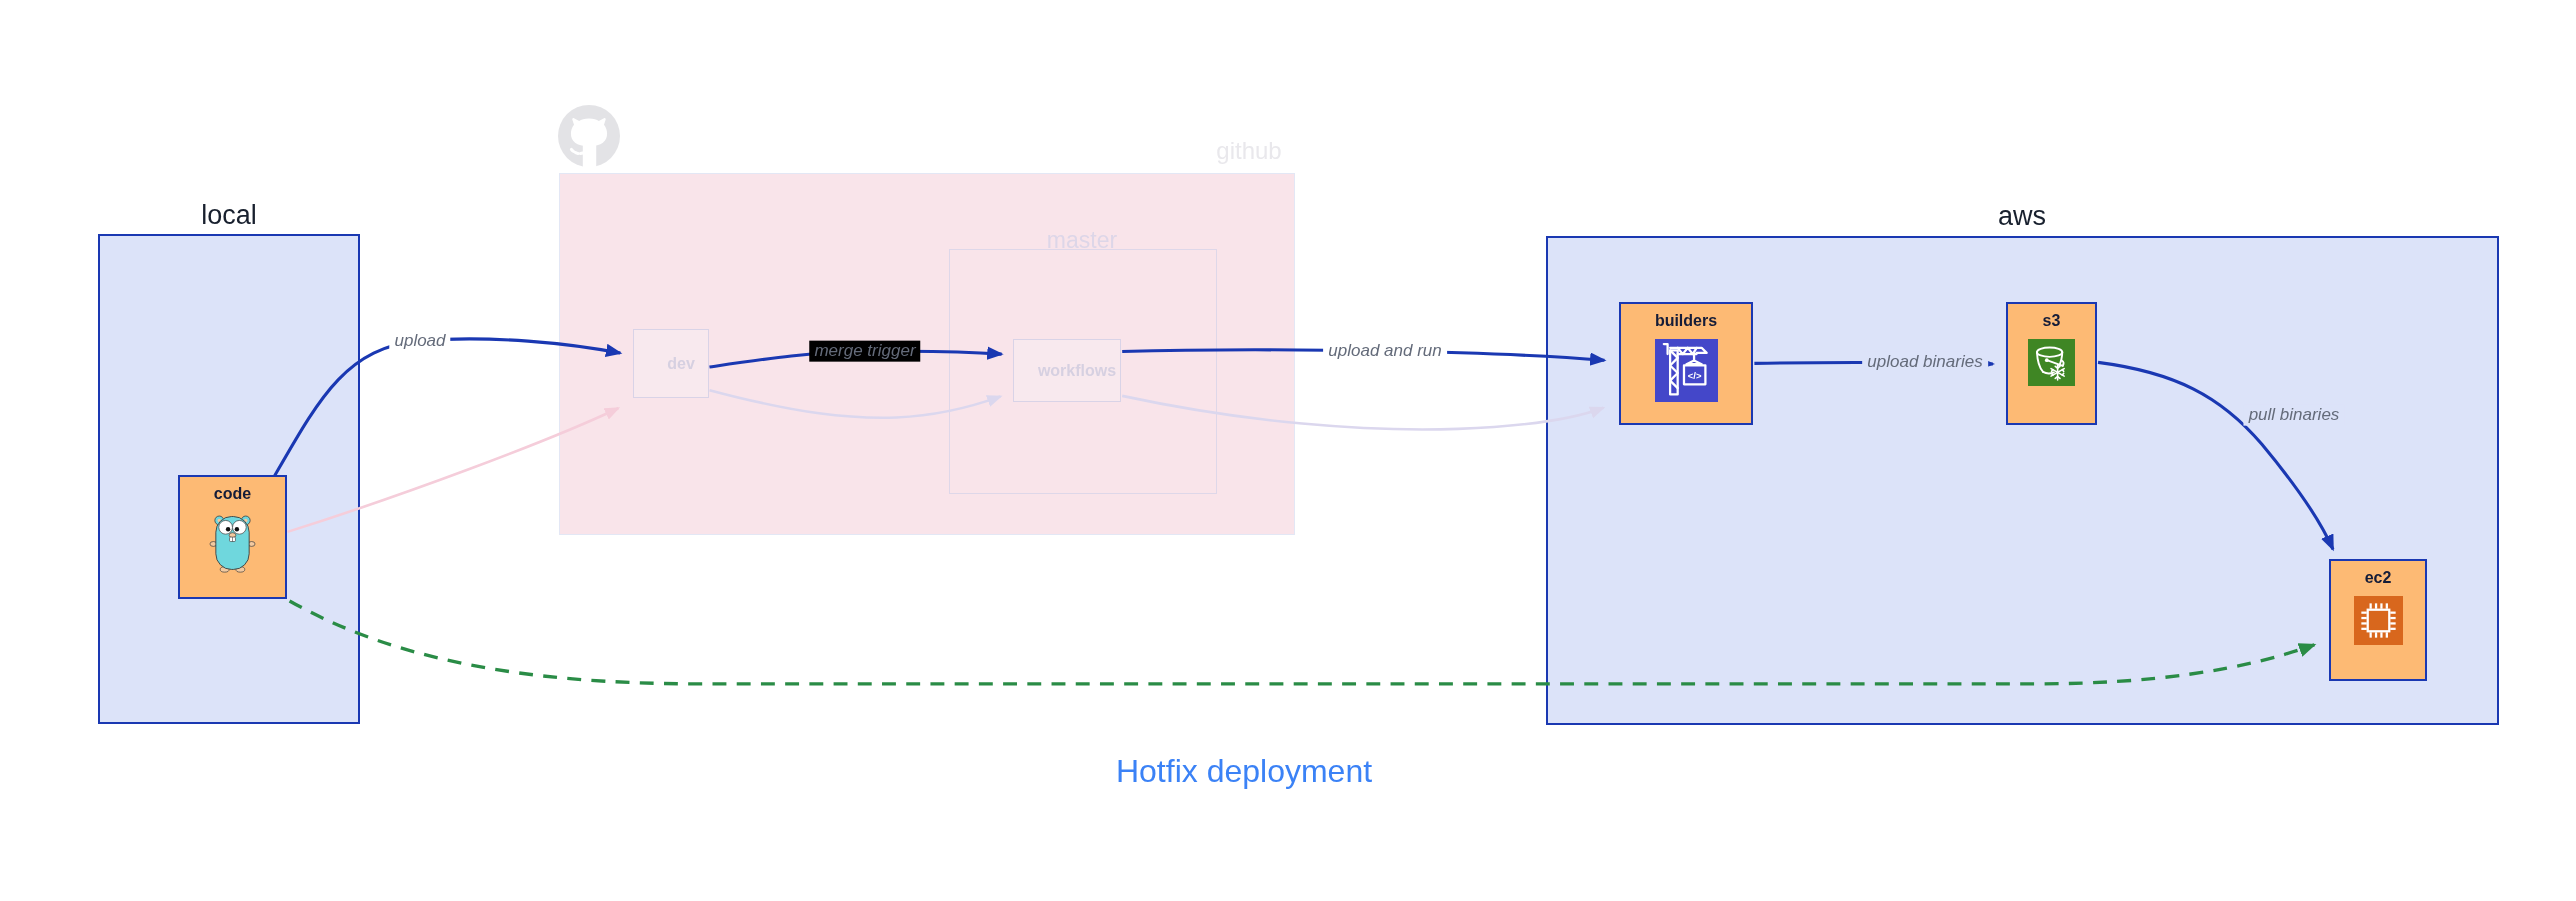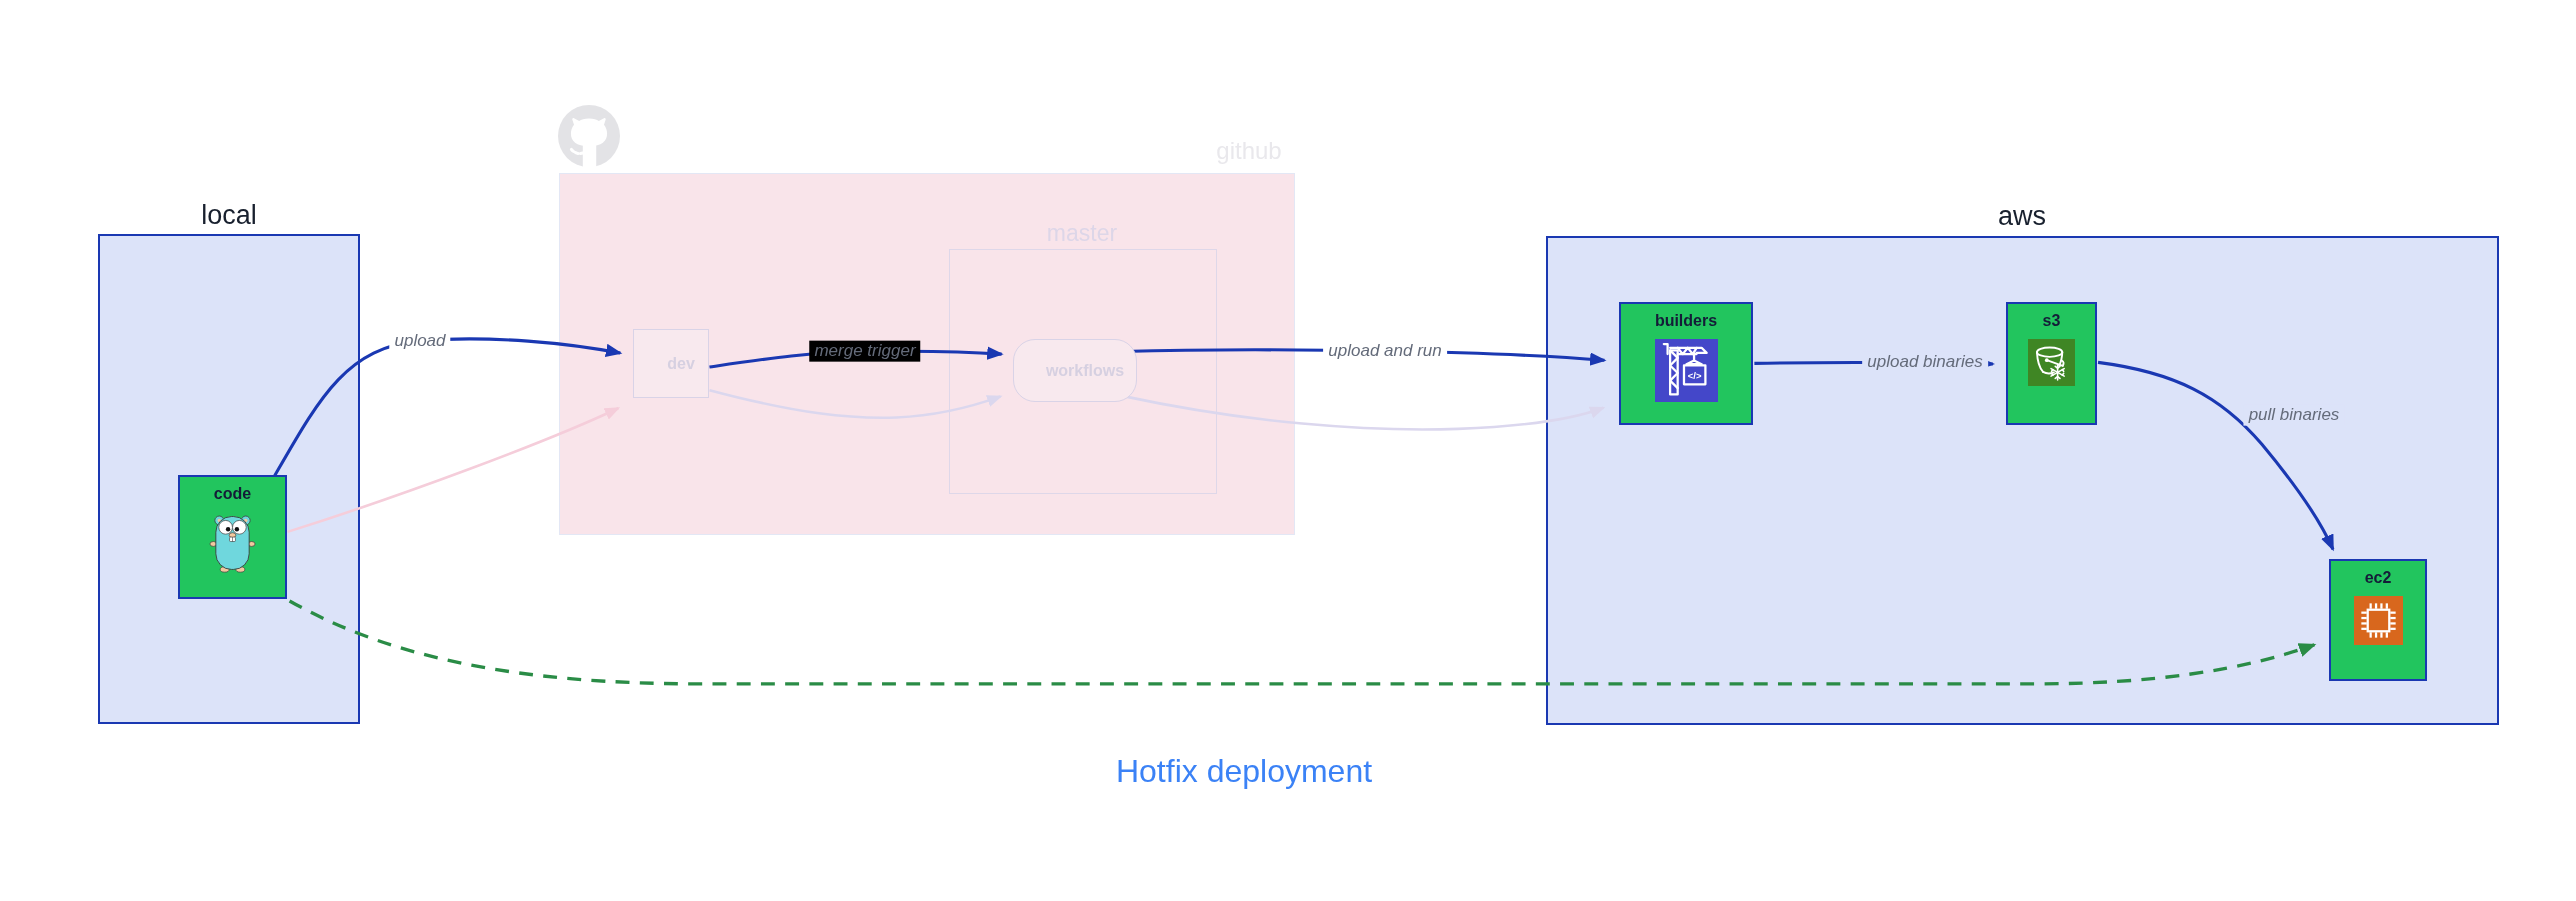--- a/index.html
+++ b/index.html
@@ -6,21 +6,21 @@
   #canvas{position:relative;width:2604px;height:902px;background:#ffffff;overflow:hidden;
           font-family:"Liberation Sans",sans-serif;}
   .abs{position:absolute;box-sizing:border-box;}
 
   
   .group-box{border:2.1px solid #1a38b2;background:#dce3f9;}
   .github-box{border:1.5px solid #e3e7f5;background:#f9e4ea;}
   .master-box{border:1.5px solid #ded7e9;background:transparent;}
 
   
-  .node{border:2.1px solid #1a38b2;background:#22c55e;display:flex;flex-direction:column;
+  .node{border:2.1px solid #1a38b2;background:#fdba74;display:flex;flex-direction:column;
         align-items:center;}
   .node-title{font-weight:bold;font-size:16px;color:#141c38;margin-top:8.2px;}
   .faded-node{border:1.5px solid #d9d3e7;background:#f8e9ee;display:flex;align-items:center;
         justify-content:center;padding-left:20px;}
   .faded-node .node-title{color:#d6d0e1;margin-top:0;}
 
   
   .group-label{font-size:27px;color:#18202e;transform:translate(-50%,-50%);white-space:nowrap;}
   .ghost-label{font-size:24px;color:#e9e8ec;transform:translate(-50%,-50%);white-space:nowrap;}
   .master-label{font-size:23px;color:#ddd6e8;transform:translate(-50%,-50%);white-space:nowrap;}
@@ -117,21 +117,21 @@
         <rect x="44" y="50" width="12" height="9" rx="2" fill="#ffffff" stroke="#3a3a3a" stroke-width="1.3"></rect>
         <line x1="50" y1="50" x2="50" y2="59" stroke="#3a3a3a" stroke-width="1.2"></line>
       </svg>
     </div>
   </div>
 
   <div class="abs faded-node" style="left:633px;top:329px;width:76px;height:69px;">
     <div class="node-title">dev</div>
   </div>
 
-  <div class="abs faded-node" style="left:1013px;top:339px;width:124px;height:63px;border-radius:22px;">
+  <div class="abs faded-node" style="left:1013px;top:339px;width:108px;height:63px;">
     <div class="node-title">workflows</div>
   </div>
 
   <div class="abs node" style="left:1619px;top:302px;width:134px;height:123px;">
     <div class="node-title">builders</div>
     <div class="icon-wrap">
       <svg width="63" height="63" viewBox="0 0 100 100">
         <rect x="0" y="0" width="100" height="100" fill="#4447c9"></rect>
         <g stroke="#ffffff" stroke-width="3.6" fill="none" stroke-linejoin="round" stroke-linecap="round">
           <path d="M14,8 L20,8 L20,24"></path>
@@ -203,21 +203,21 @@
             <line x1="74" y1="45" x2="85" y2="45"></line>
           <line x1="74" y1="56" x2="85" y2="56"></line>
             <line x1="74" y1="67" x2="85" y2="67"></line>
         </g>
       </svg>
     </div>
   </div>
 
   <div class="abs group-label" style="left:229px;top:215px;">local</div>
   <div class="abs ghost-label" style="left:1249px;top:151px;">github</div>
-  <div class="abs master-label" style="left:1082px;top:233px;">master</div>
+  <div class="abs master-label" style="left:1082px;top:240px;">master</div>
   <div class="abs group-label" style="left:2022px;top:216px;">aws</div>
 
   <div class="abs edge-label bg-white" style="left:420px;top:341px;">upload</div>
   <div class="abs edge-label bg-pink" style="left:865px;top:351px;">merge trigger</div>
   <div class="abs edge-label bg-white" style="left:1385px;top:351px;">upload and run</div>
   <div class="abs edge-label bg-blue" style="left:1877px;top:362px;">upload binaries</div>
   <div class="abs edge-label bg-blue" style="left:2246px;top:415px;">pull binaries</div>
 
   <div class="abs diagram-title" style="left:1244px;top:771px;">Hotfix deployment</div>
 

